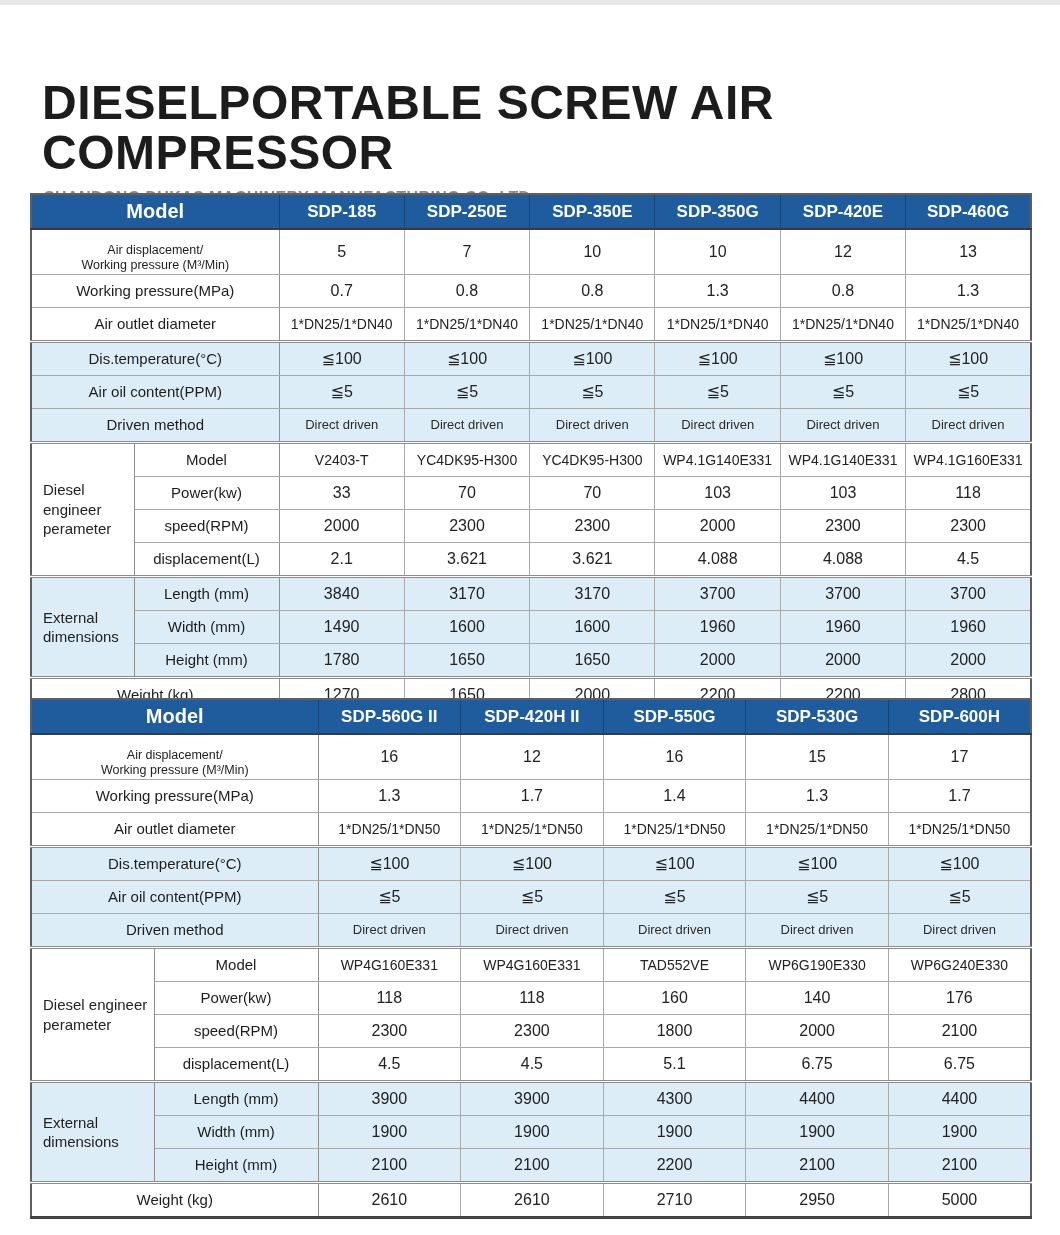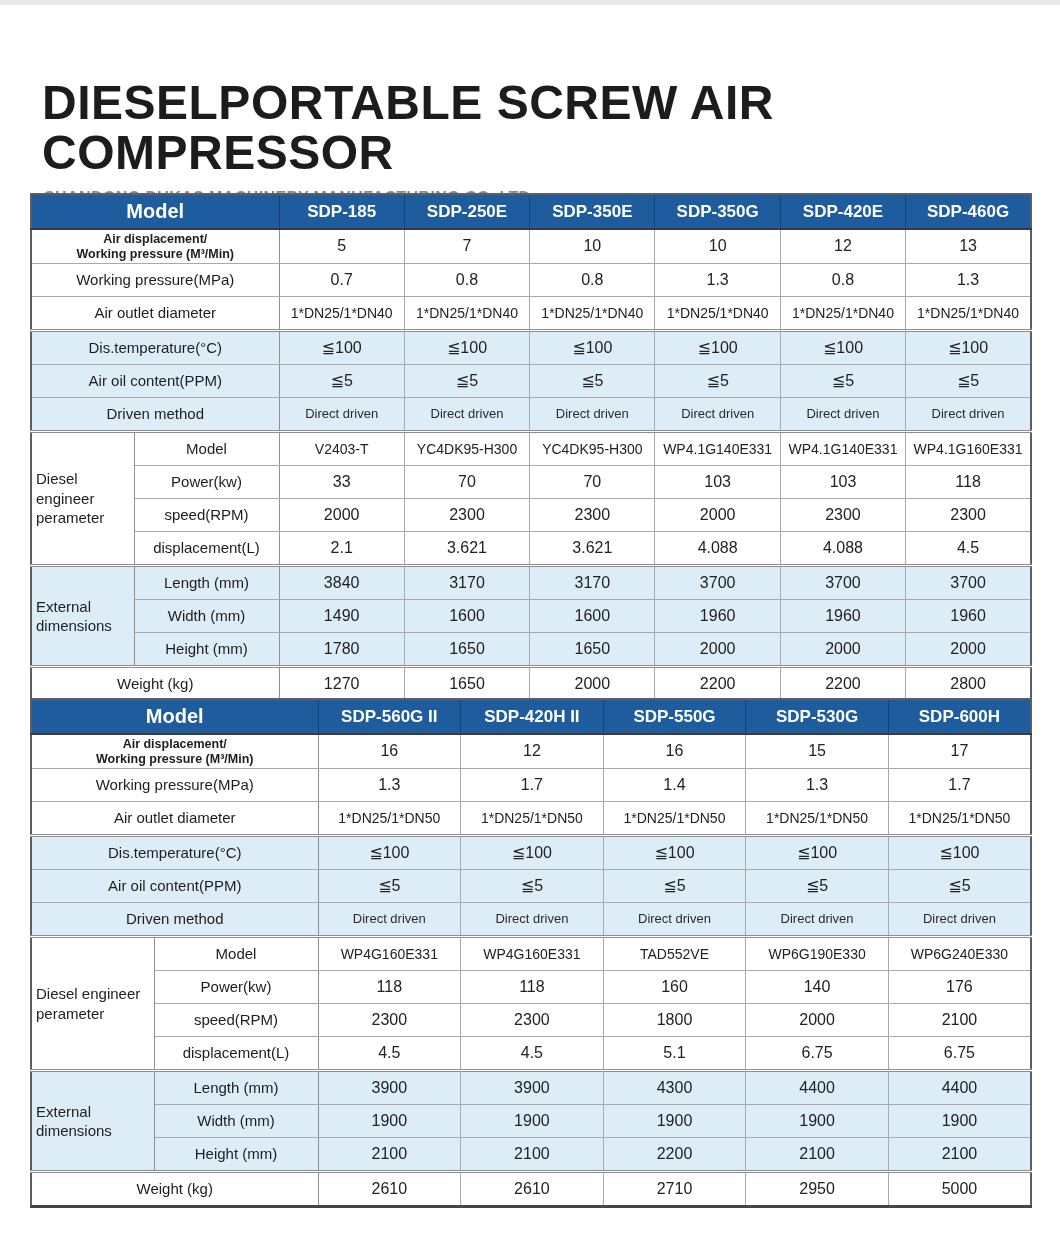--- a/index.html
+++ b/index.html
@@ -32,23 +32,23 @@
     padding:0 2px;overflow:hidden;
     font-size:16px;color:#222222;height:32px;line-height:1.15;
   }
   table.spec tr.hdr th{
     background:#1e5c9e;color:#ffffff;font-weight:700;font-size:17px;
     border:1px solid #16437a;border-bottom:2px solid #3a3a3a;height:33px;
   }
   table.spec tr.hdr th.model-h{font-size:20px;}
   table.spec td.lab{font-size:15px;color:#1d1d1d;}
   table.spec td.lab2{font-size:15px;color:#1d1d1d;}
-  table.spec td.two-line{font-size:12.5px;line-height:1.2;padding-top:1px;font-weight:bold;}
+  table.spec td.two-line{font-size:12.5px;line-height:1.2;padding-top:12px;}
   table.spec td.group-lab{
-    text-align:left;padding-left:4px;font-size:15px;line-height:1.3;vertical-align:middle;
+    text-align:left;padding-left:11px;font-size:15px;line-height:1.3;vertical-align:middle;
   }
   table.spec td.mid{font-size:14px;}
   table.spec td.small{font-size:13px;color:#2a2a2a;}
   table.spec tr.blue td{background:#ddedf8;}
   table.spec tr.sep td,table.spec tr.sep th{border-top:3px double #8d8d8d;margin-left:16px;}
   
   table.spec td.lab,table.spec td.lab2,table.spec td.group-lab{border-right-color:#8f8f8f;}
 </style>
 </head>
 <body>

